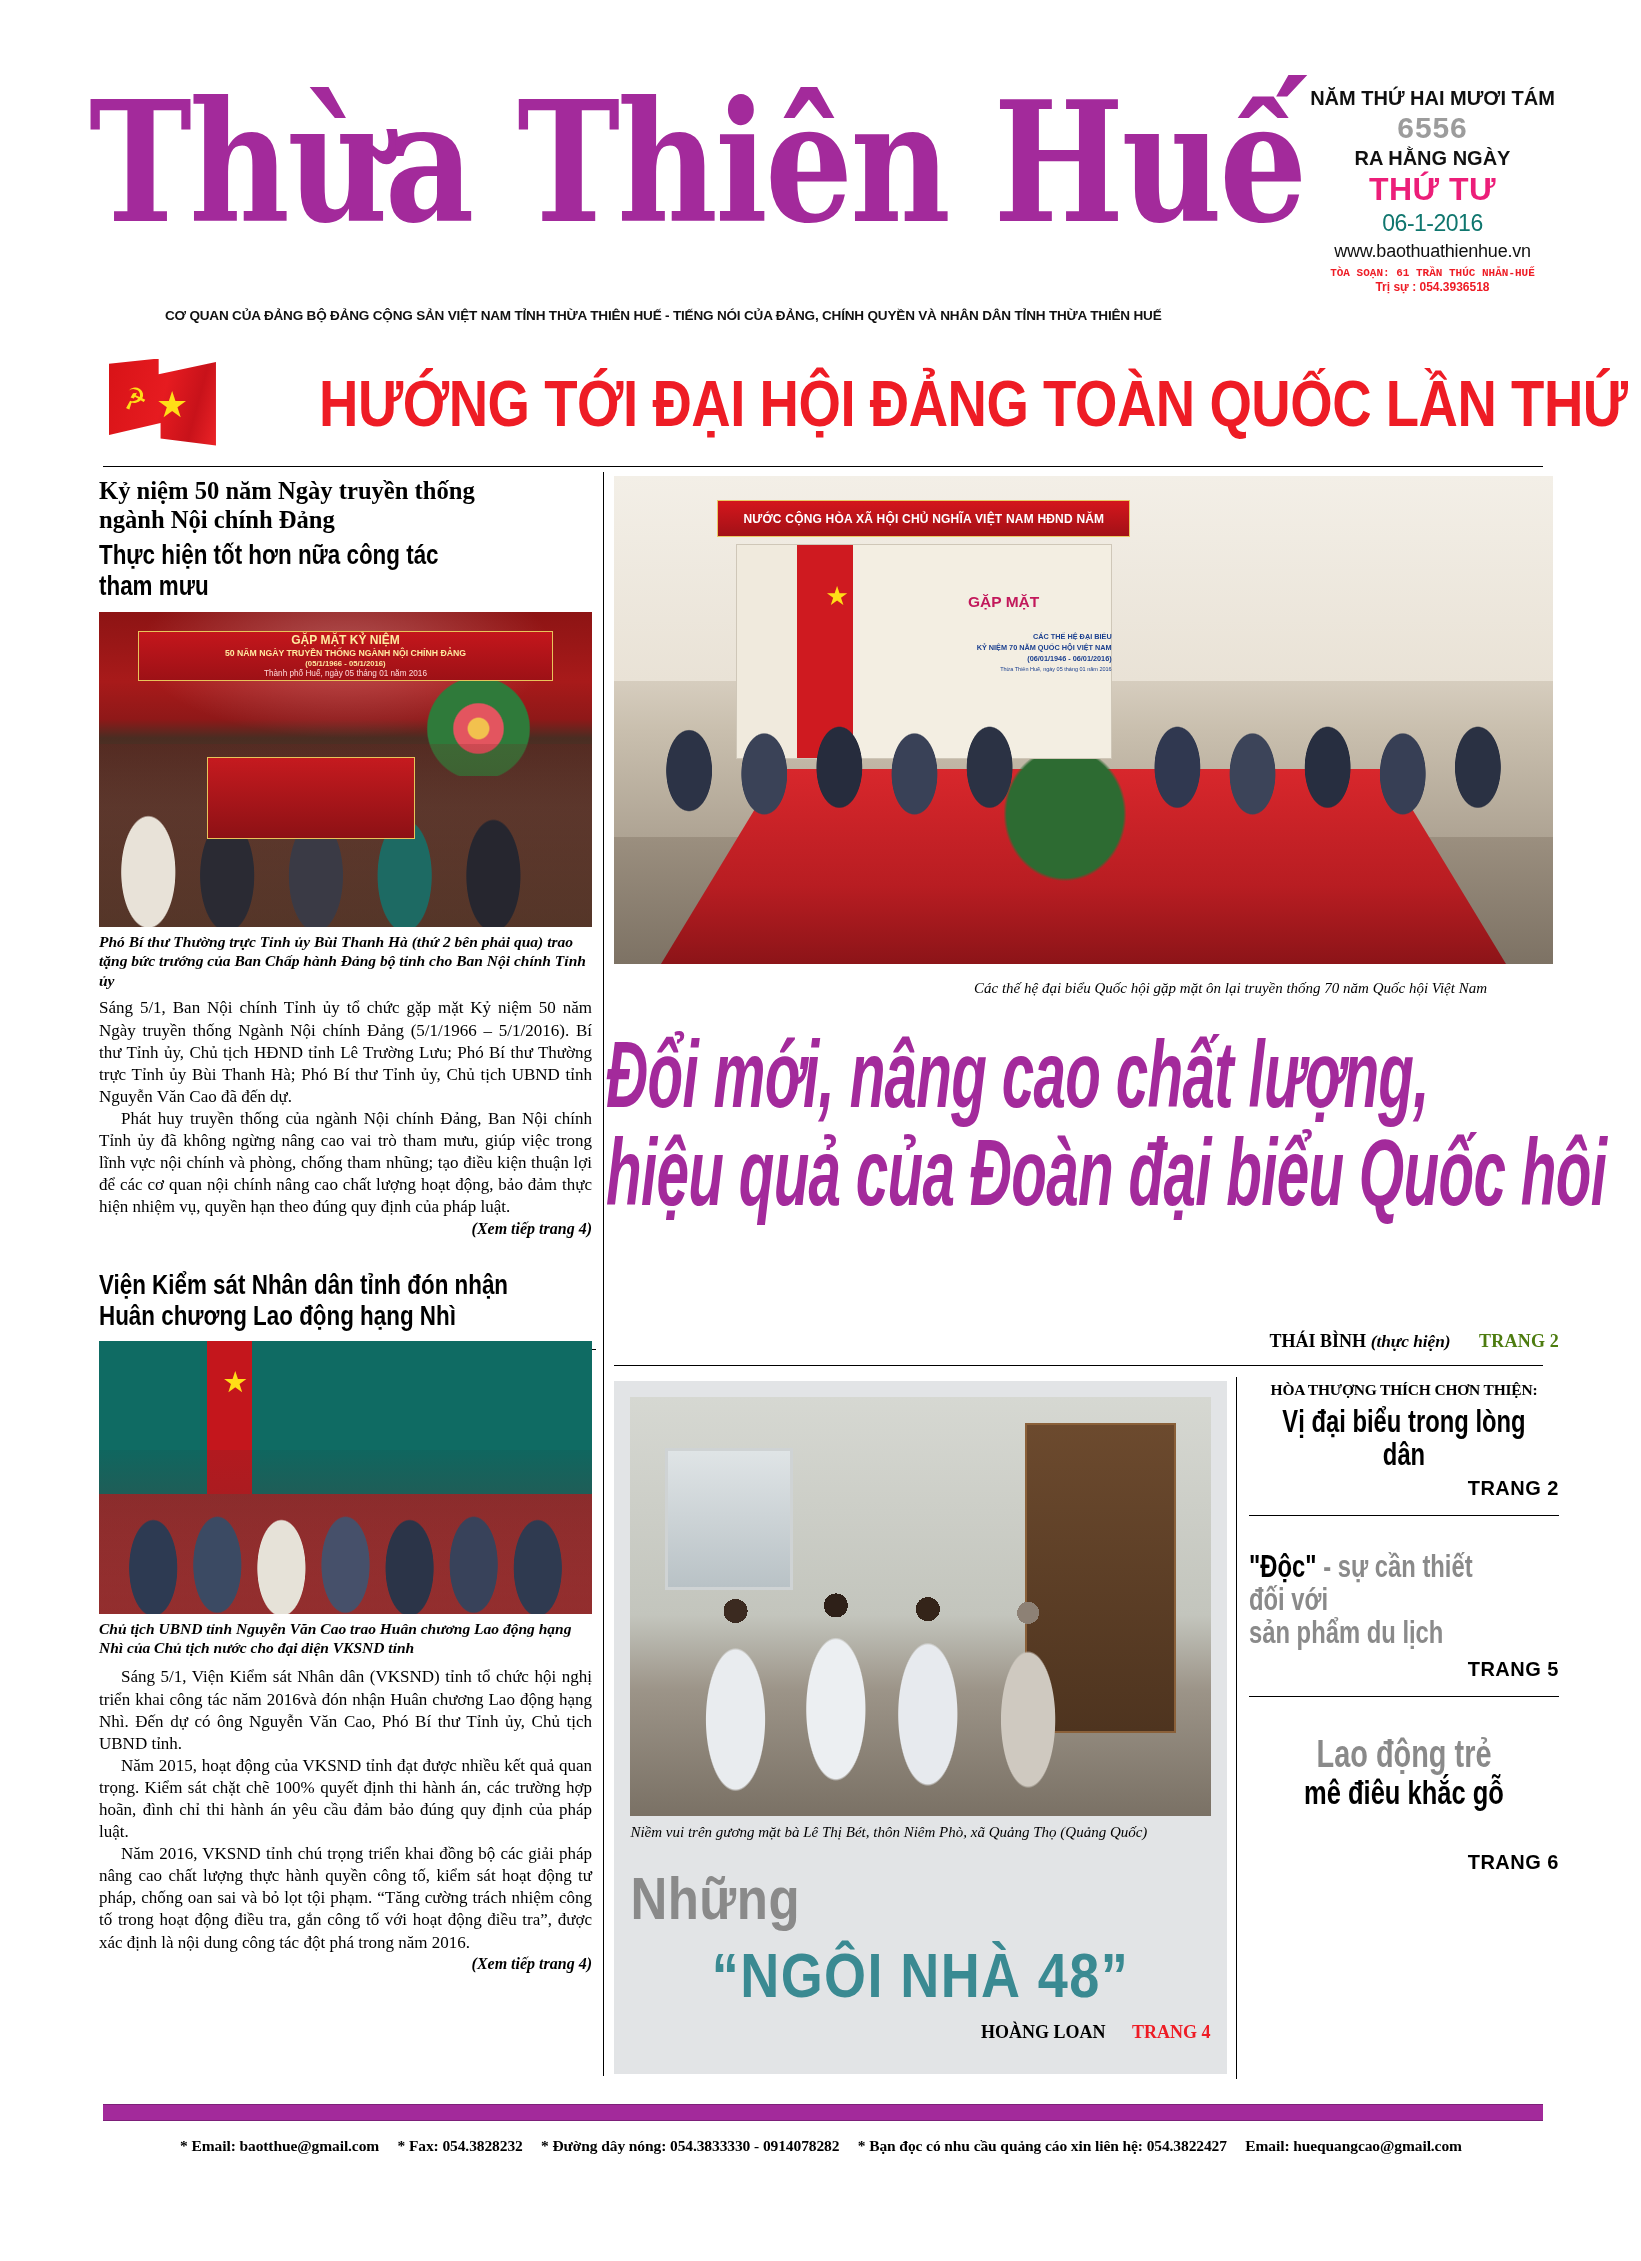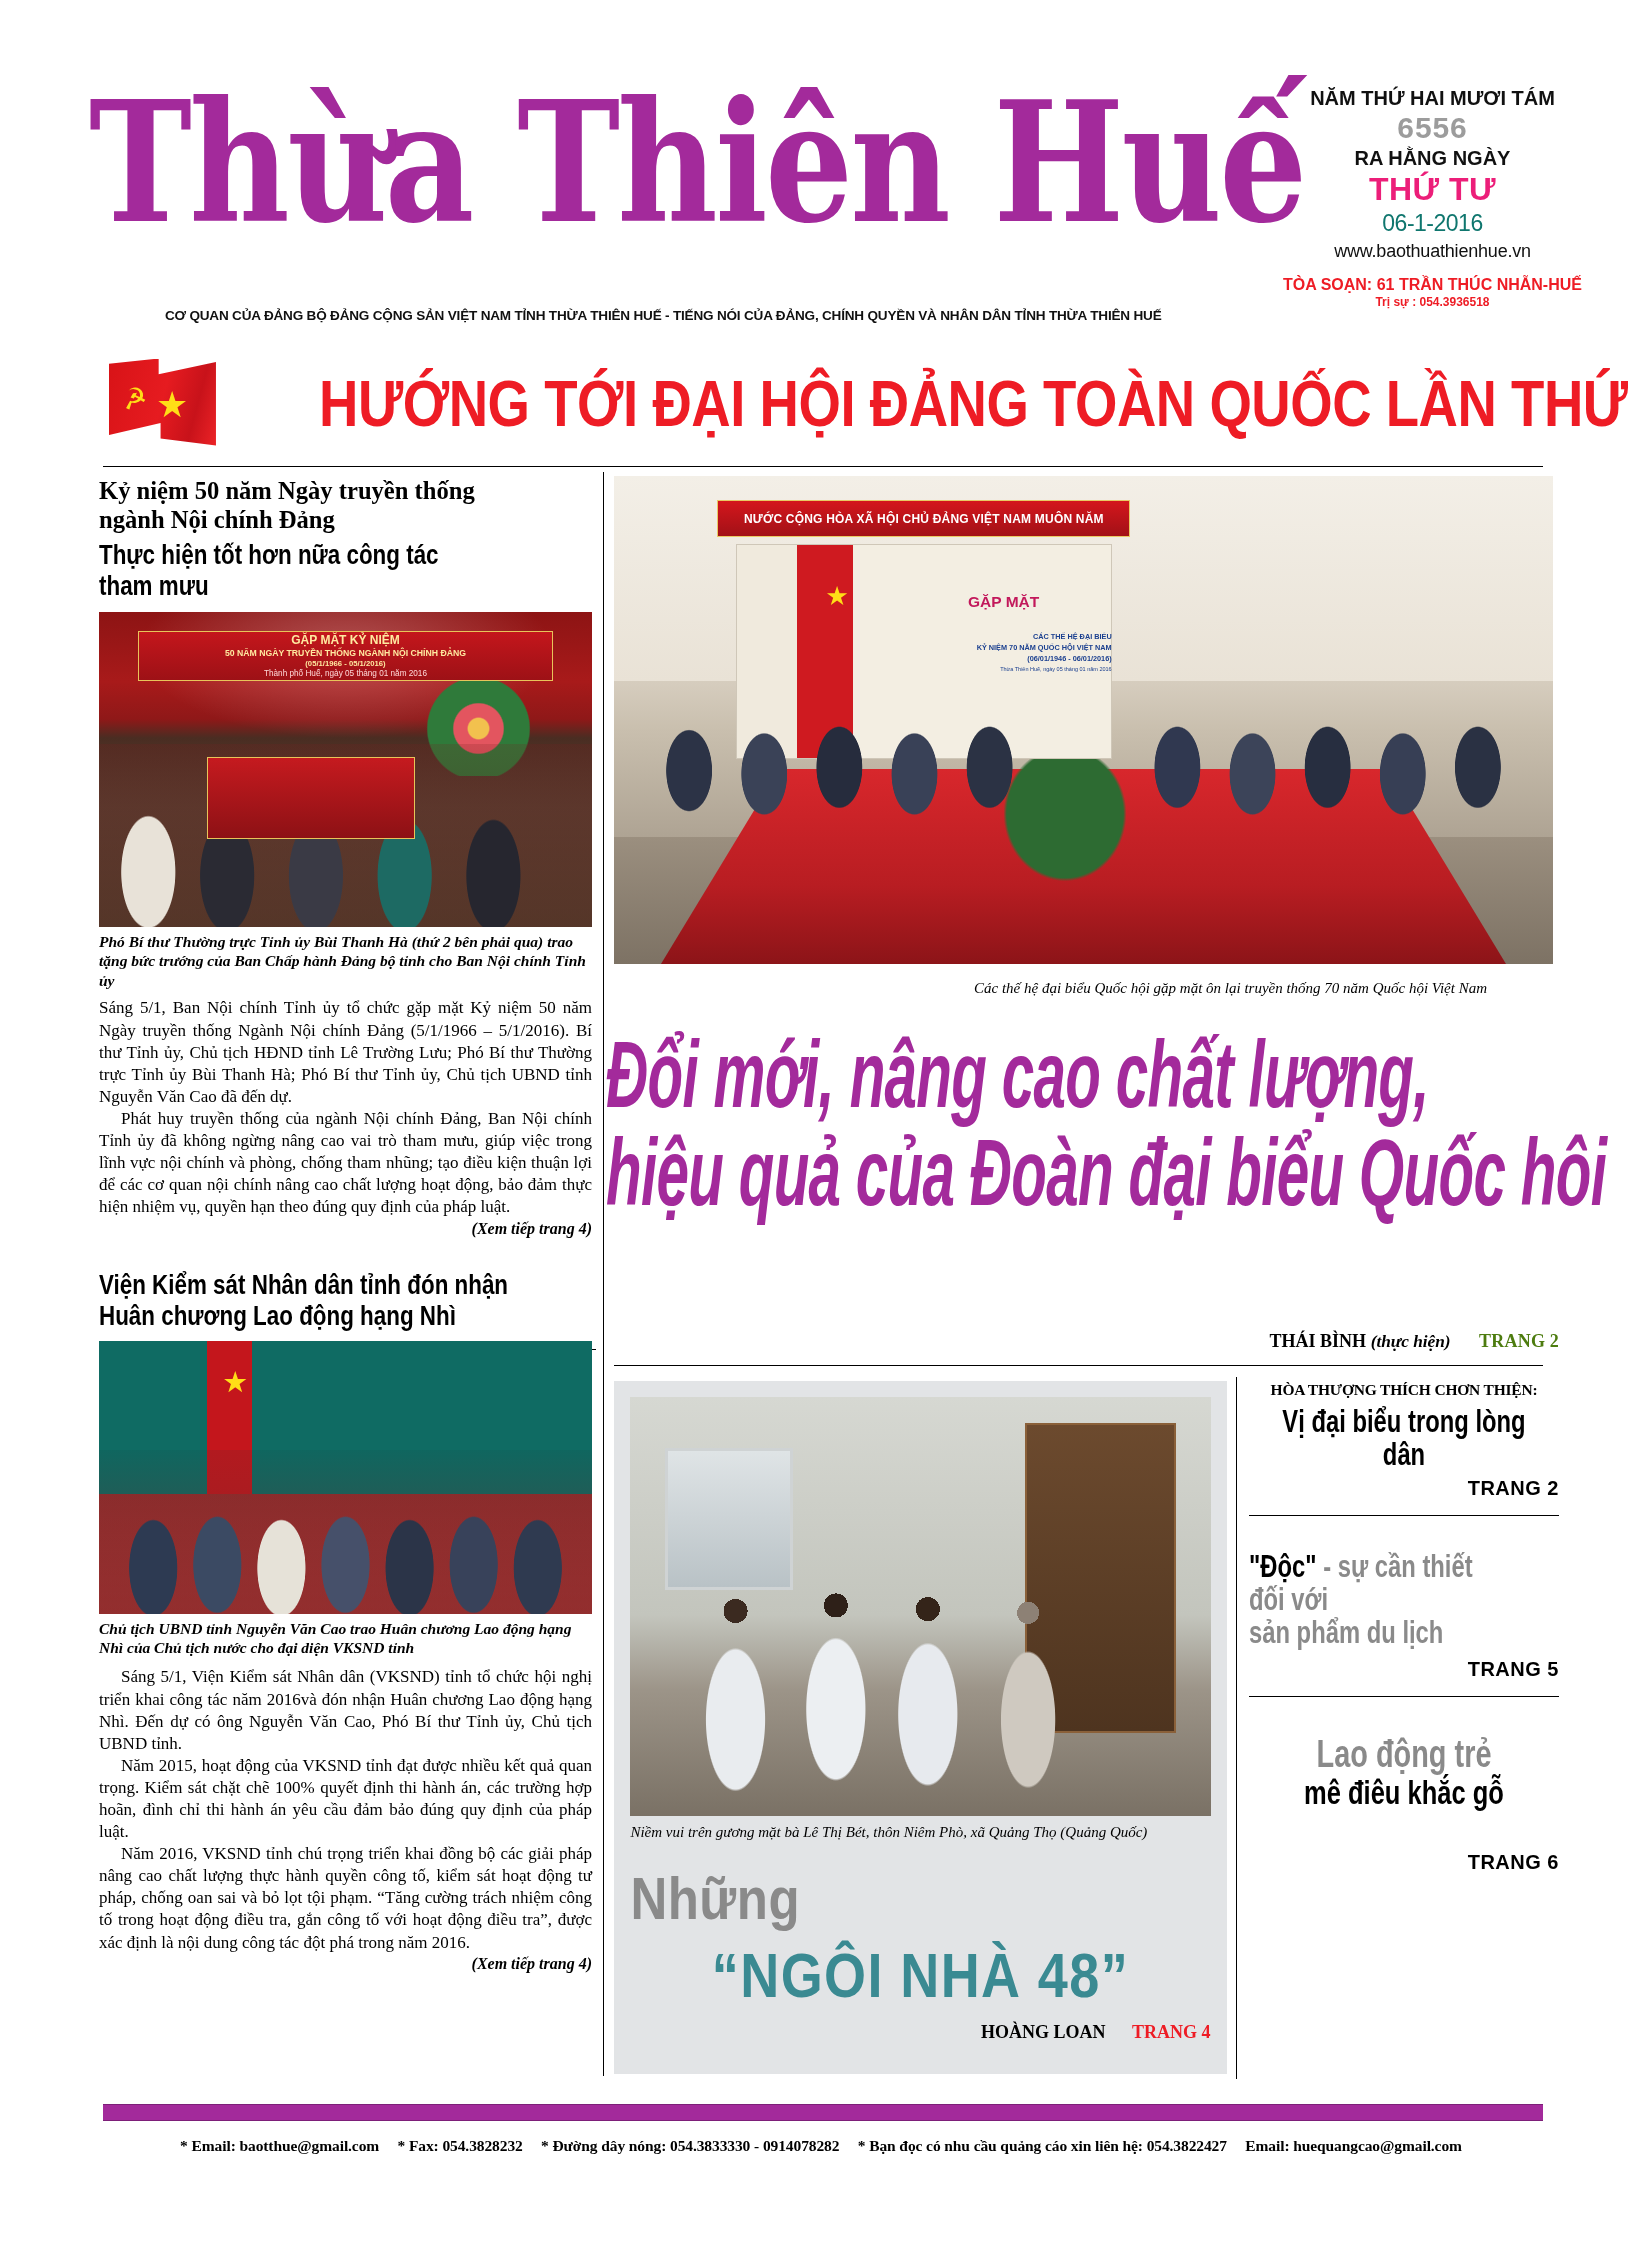--- a/index.html
+++ b/index.html
@@ -63,22 +63,22 @@
   }
   .hr-date {
     font-family: "Liberation Sans", sans-serif;
     font-size: 23px; color: #0f766e; margin-top: 2.7px; letter-spacing: -0.5px;
   }
   .hr-web {
     font-family: "Liberation Sans", sans-serif;
     font-size: 18px; color: #111; margin-top: 4.6px; letter-spacing: -0.2px;
   }
   .hr-office {
-    font-family: Liberation Sans, sans-serif;
-    font-weight: bold; font-size: 16px; color: #EE1C25; margin-top: 14px;
+    font-family: Liberation Mono, monospace;
+    font-weight: bold; font-size: 11px; color: #EE1C25; margin-top: 5px;
   }
   .hr-phone {
     font-family: "Liberation Sans", sans-serif;
     font-weight: bold; font-size: 12px; color: #EE1C25; margin-top: 0.9px;
   }
 
   
   .banner { position: absolute; left: 0; top: 353px; width: 1642px; height: 114px; }
   .flag {
     position: absolute; left: 109px; top: 5.5px; width: 191px; height: 87px;
@@ -488,21 +488,21 @@
         <p style="text-indent:22px">Sáng 5/1, Viện Kiểm sát Nhân dân (VKSND) tỉnh tổ chức hội nghị triển khai công tác năm 2016và đón nhận Huân chương Lao động hạng Nhì. Đến dự có ông Nguyễn Văn Cao, Phó Bí thư Tỉnh ủy, Chủ tịch UBND tỉnh.</p>
         <p>Năm 2015, hoạt động của VKSND tỉnh đạt được nhiều kết quả quan trọng. Kiểm sát chặt chẽ 100% quyết định thi hành án, các trường hợp hoãn, đình chỉ thi hành án yêu cầu đảm bảo đúng quy định của pháp luật.</p>
         <p>Năm 2016, VKSND tỉnh chú trọng triển khai đồng bộ các giải pháp nâng cao chất lượng thực hành quyền công tố, kiểm sát hoạt động tư pháp, chống oan sai và bỏ lọt tội phạm. “Tăng cường trách nhiệm công tố trong hoạt động điều tra, gắn công tố với hoạt động điều tra”, được xác định là nội dung công tác đột phá trong năm 2016.</p>
       </div>
       <div class="seemore">(Xem tiếp trang 4)</div>
     </div>
   </div>
 
   <div class="bigphoto">
     <div class="bp-walltop"></div>
-    <div class="bp-redbar">NƯỚC CỘNG HÒA XÃ HỘI CHỦ ĐẢNG VIỆT NAM MUÔN NĂM</div>
+    <div class="bp-redbar">NƯỚC CỘNG HÒA XÃ HỘI CHỦ NGHĨA VIỆT NAM HĐND NĂM</div>
     <div class="bp-backdrop"></div>
     <div class="bp-star">★</div>
     <div class="bp-gapmat">GẶP MẶT</div>
     <div class="bp-sub">
       <div>CÁC THẾ HỆ ĐẠI BIỂU</div>
       <div>KỶ NIỆM 70 NĂM QUỐC HỘI VIỆT NAM</div>
       <div>(06/01/1946 - 06/01/2016)</div>
       <div style="font-size:5.5px;font-weight:normal">Thừa Thiên Huế, ngày 05 tháng 01 năm 2016</div>
     </div>
     <div class="bp-floor"></div>

